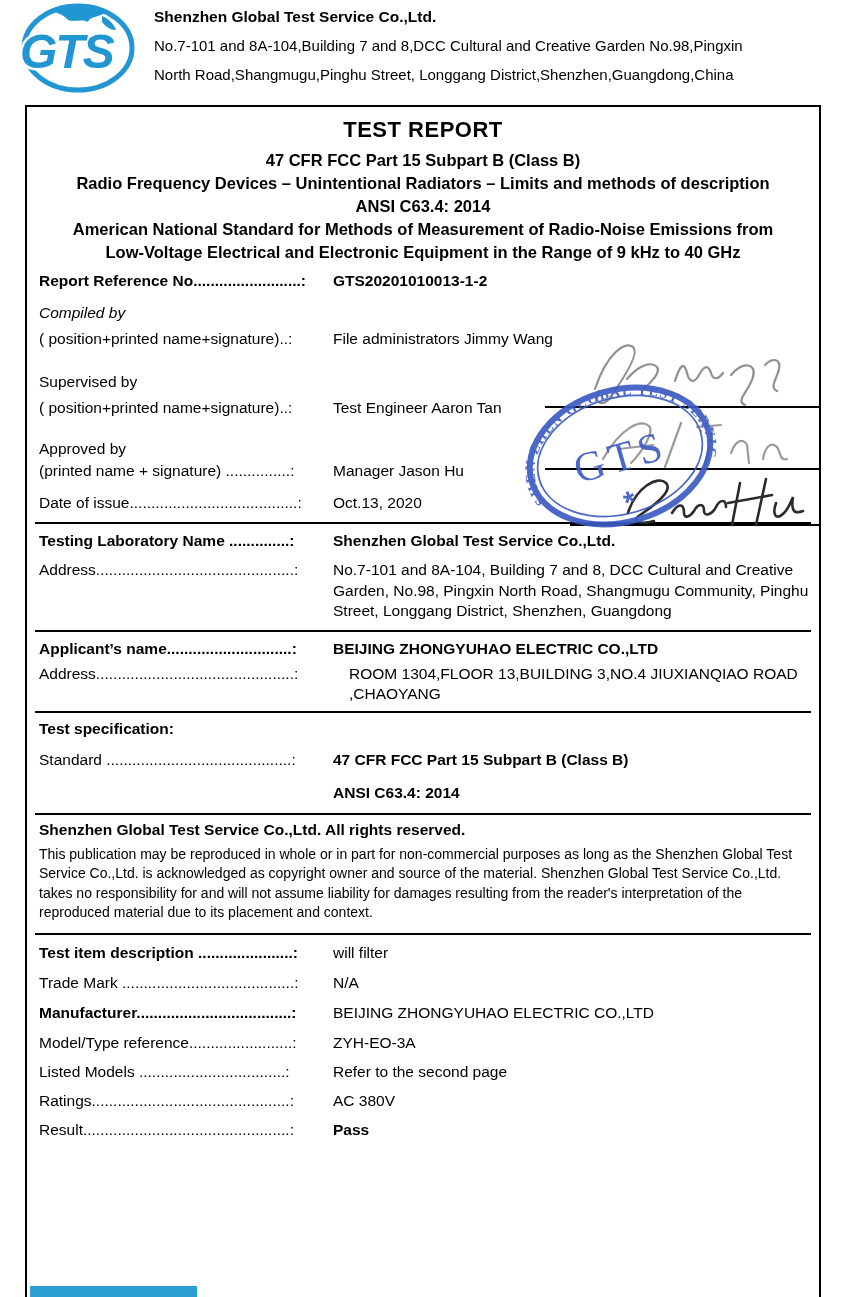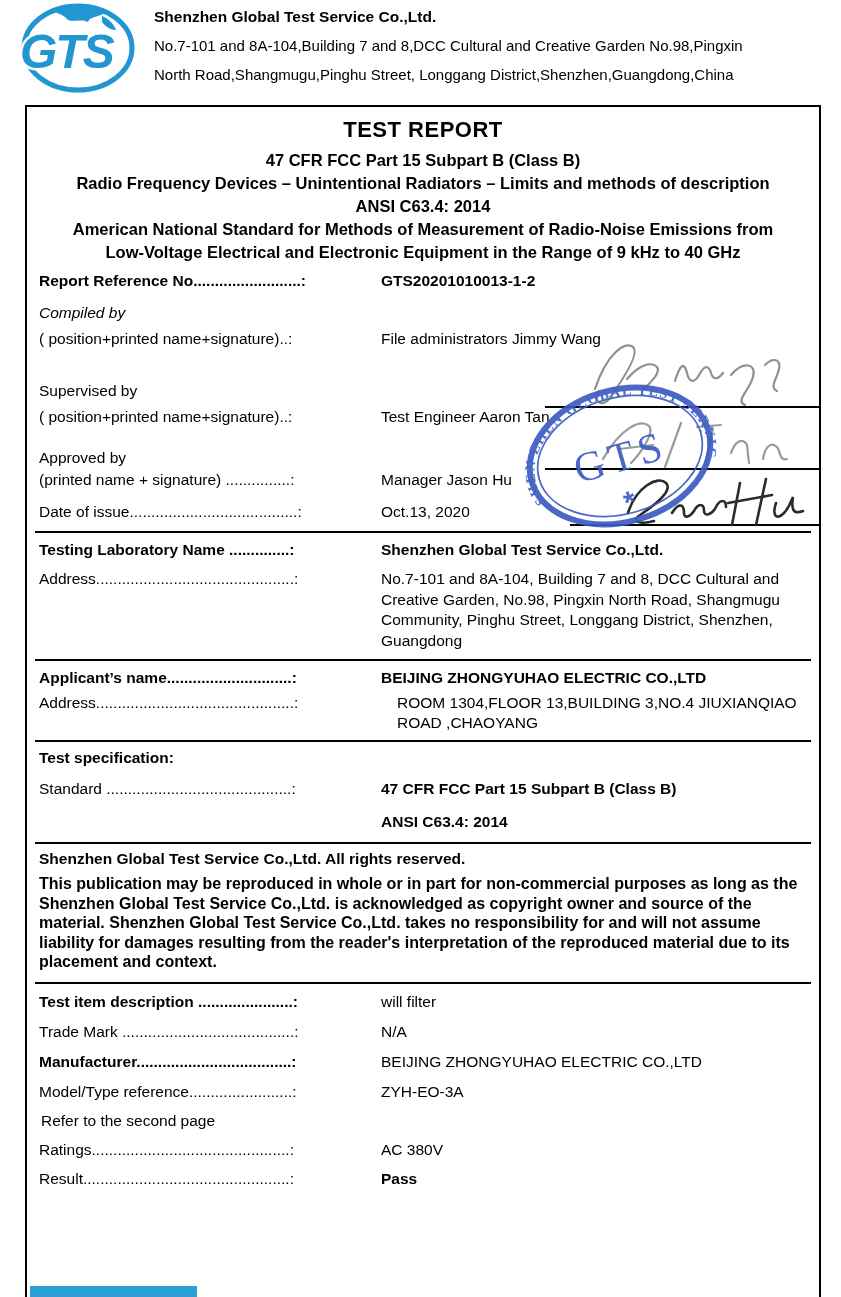--- a/index.html
+++ b/index.html
@@ -17,26 +17,26 @@
   .co-addr { font-size:15px; margin-bottom:12px; line-height:17px; }
   
   .report-box {
     position:absolute; left:25px; top:105px; width:796px; height:1270px;
     border:2px solid #000; border-bottom-width:4px; padding:0 8px; background:#fff;
   }
   .title-main { text-align:center; font-size:22px; font-weight:bold; margin:10px 0 6px; letter-spacing:.5px; }
   .sub { text-align:center; font-size:16.5px; font-weight:bold; line-height:23px; margin:0 auto; }
   .sub.narrow { max-width:740px; }
   
-  .row { display:flex; font-size:15.5px; line-height:20px; padding-left:4px;gap:48px; }
+  .row { display:flex; font-size:15.5px; line-height:20px; padding-left:4px; }
   .row .lbl { width:292px; flex-shrink:0; overflow:hidden; white-space:nowrap; }
   .row .val { flex:1; padding-left:2px; }
   .b { font-weight:bold; }
   .divider { border-top:2px solid #000; margin-top:0; }
-  .para { font-size:16px; line-height:19.5px; padding:5px 4px 6px;font-weight:bold; }
+  .para { font-size:14px; line-height:19.5px; padding:5px 4px 6px; }
   
   .sigline { position:absolute; background:#000; height:2px; }
   .stamp, .sig { position:absolute; pointer-events:none; }
   .stamp { opacity:.92; }
   
   .bottom-bar { position:absolute; left:30px; bottom:0; width:167px; height:11px; background:#2e9fd4; }
 </style>
 </head>
 <body>
 
@@ -75,21 +75,21 @@
     <div class="row" style="margin-top:12px;font-style:italic;">
       <div class="lbl">Compiled by</div>
     </div>
     <div class="row" style="margin-top:6px;">
       <div class="lbl">( position+printed name+signature)..:</div>
       <div class="val">File administrators Jimmy Wang</div>
     </div>
   </div>
 
   <div>
-    <div class="row" style="margin-top:32px;">
+    <div class="row" style="margin-top:23px;">
       <div class="lbl">Supervised by</div>
     </div>
     <div class="row" style="margin-top:6px;">
       <div class="lbl">( position+printed name+signature)..:</div>
       <div class="val">Test Engineer  Aaron Tan</div>
     </div>
   </div>
 
   <div>
     <div class="row" style="margin-top:21px;">
@@ -161,20 +161,21 @@
   </div>
   <div class="row" style="margin-top:10px;">
     <div class="lbl b">Manufacturer....................................:</div>
     <div class="val">BEIJING ZHONGYUHAO ELECTRIC CO.,LTD</div>
   </div>
   <div class="row" style="margin-top:10px;">
     <div class="lbl">Model/Type reference........................:</div>
     <div class="val">ZYH-EO-3A</div>
   </div>
   <div class="row" style="margin-top:9px;">
+    <div class="lbl">Listed Models  ..................................:</div>
     <div class="val">Refer to the second page</div>
   </div>
   <div class="row" style="margin-top:9px;">
     <div class="lbl">Ratings..............................................:</div>
     <div class="val">AC 380V</div>
   </div>
   <div class="row" style="margin-top:9px;">
     <div class="lbl">Result................................................:</div>
     <div class="val b">Pass</div>
   </div>

